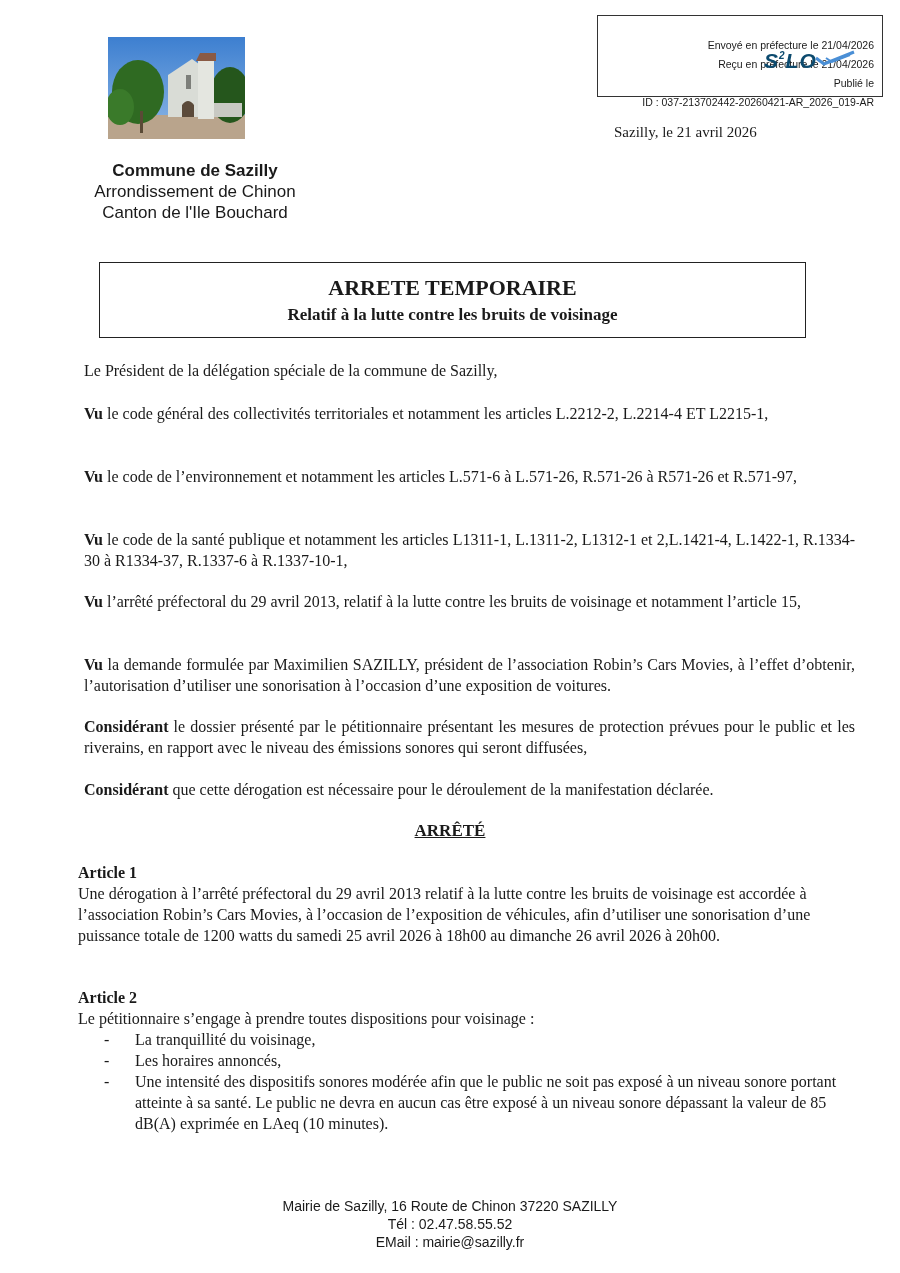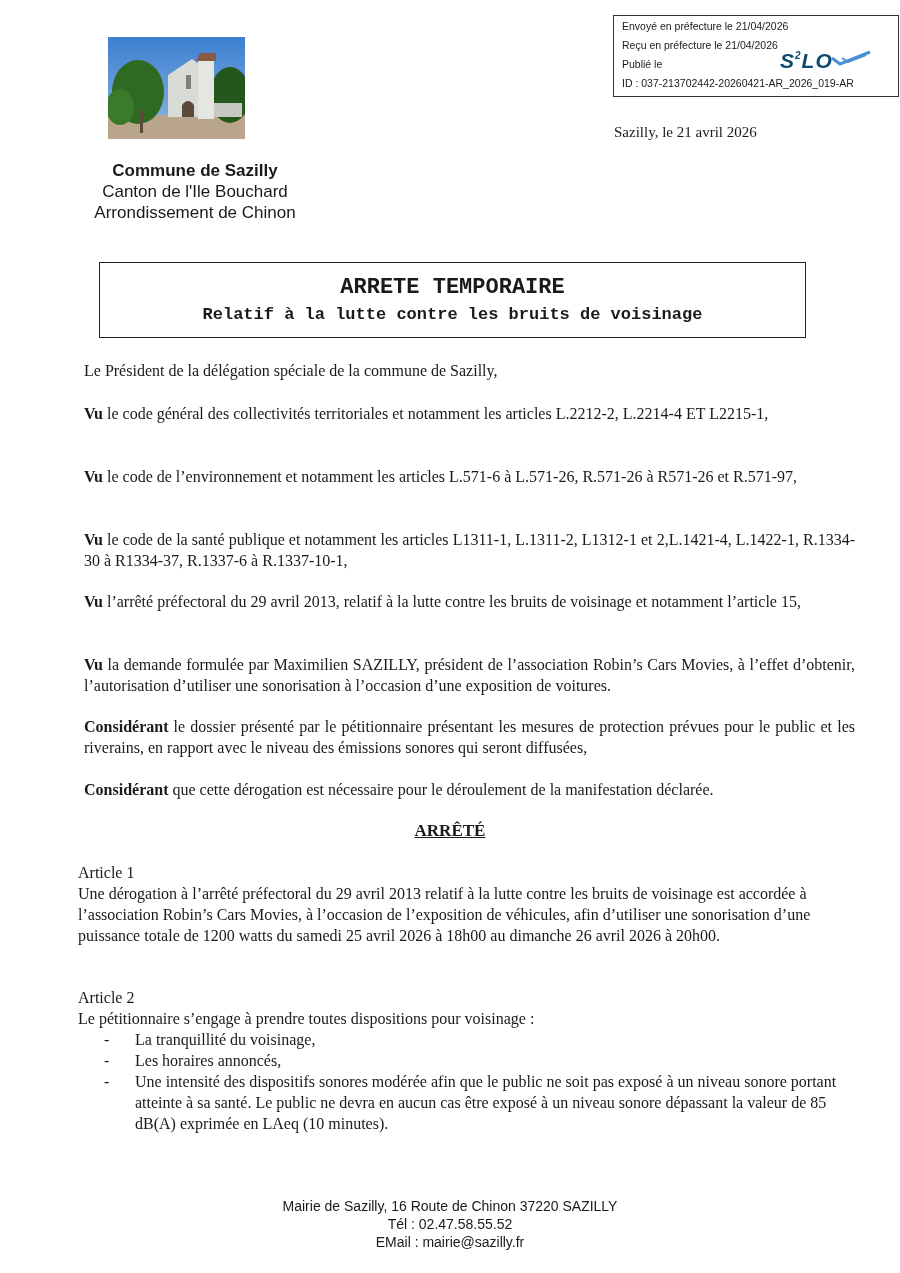--- a/index.html
+++ b/index.html
@@ -1,44 +1,44 @@
 <!DOCTYPE html>
 <html><head>
 <meta charset="utf-8">
 <style>
   html, body { margin: 0; padding: 0; background: #ffffff; }
   body { width: 900px; height: 1273px; position: relative; overflow: hidden; color: #1a1a1a; }
   .serif { font-family: "Liberation Serif", "DejaVu Serif", serif; }
   .sans { font-family: "Liberation Sans", "DejaVu Sans", sans-serif; }
 
-  .stamp { position: absolute; left: 613px; top: 15px; width: 286px; height: 82px; border: 1.5px solid #333; box-sizing: border-box; padding: 1px 8px; font-size: 10.5px; line-height: 19px; }
+  .stamp { position: absolute; left: 597px; top: 15px; width: 286px; height: 82px; border: 1.5px solid #333; box-sizing: border-box; padding: 20px 8px; font-size: 10.5px; line-height: 19px; text-align: right; }
   .stamp .row { white-space: nowrap; }
   .stamp .logo { position: absolute; left: 166px; top: 30px; color: #0c4a6e; font-weight: bold; font-style: italic; font-size: 21px; letter-spacing: 1px; }
   .stamp .logo sup { font-size: 10px; vertical-align: 9px; }
   .stamp .logo svg { position: absolute; left: 50px; top: 4px; }
 
   .photo { position: absolute; left: 108px; top: 37px; width: 137px; height: 102px; overflow: hidden; }
 
   .commune { position: absolute; left: 80px; top: 160px; width: 230px; text-align: center; font-size: 17px; line-height: 21px; }
   .commune .name { font-weight: bold; }
 
   .place-date { position: absolute; left: 614px; top: 124px; font-size: 15px; }
 
-  .title-box { position: absolute; left: 99px; top: 262px; width: 707px; height: 76px; border: 1.5px solid #222; box-sizing: border-box; text-align: center; font-family: Liberation Mono, monospace; }
+  .title-box { position: absolute; left: 99px; top: 262px; width: 707px; height: 76px; border: 1.5px solid #222; box-sizing: border-box; text-align: center; }
   .title-box .t1 { font-size: 22px; font-weight: bold; margin-top: 12px; line-height: 26px; }
   .title-box .t2 { font-size: 17px; font-weight: bold; margin-top: 4px; line-height: 20px; }
 
   .body { position: absolute; left: 84px; width: 771px; font-size: 16px; line-height: 21px; text-align: justify; }
   .body p { margin: 0; }
   .body b { font-weight: bold; }
 
   .heading-center { position: absolute; left: 0; width: 900px; text-align: center; font-weight: bold; font-size: 17px; text-decoration: underline; }
 
   .article { position: absolute; left: 78px; width: 780px; font-size: 16px; line-height: 21px; }
-  .article .ah { font-weight: normal; }
+  .article .ah { font-weight: bold; }
   .article ul { list-style: none; margin: 0; padding: 0; }
   .article li { position: relative; padding-left: 57px; }
   .article li .dash { position: absolute; left: 26px; top: 0; }
 
   .footer { position: absolute; left: 0; top: 1197px; width: 900px; text-align: center; font-size: 14px; line-height: 18px; }
 </style>
 </head>
 <body>
 
 <div class="stamp sans">
@@ -73,22 +73,22 @@
     <polygon points="88,24 92,16 108,16 108,24" fill="#8a5a44"></polygon>
     <rect x="78" y="38" width="5" height="14" fill="#7d7f7a"></rect>
     <path d="M74 80 L74 68 Q80 60 86 68 L86 80 Z" fill="#5b4a3a"></path>
     <rect x="106" y="66" width="28" height="14" fill="#c8c9c3"></rect>
     <rect x="32" y="74" width="3" height="22" fill="#5a4a36"></rect>
   </svg>
 </div>
 
 <div class="commune sans">
   <div class="name">Commune de Sazilly</div>
+  <div>Arrondissement de Chinon</div>
   <div>Canton de l'Ile Bouchard</div>
-  <div>Arrondissement de Chinon</div>
 </div>
 
 <div class="place-date serif">Sazilly, le 21 avril 2026</div>
 
 <div class="title-box serif">
   <div class="t1">ARRETE TEMPORAIRE</div>
   <div class="t2">Relatif à la lutte contre les bruits de voisinage</div>
 </div>
 
 <div class="body serif" style="top:360px;">

